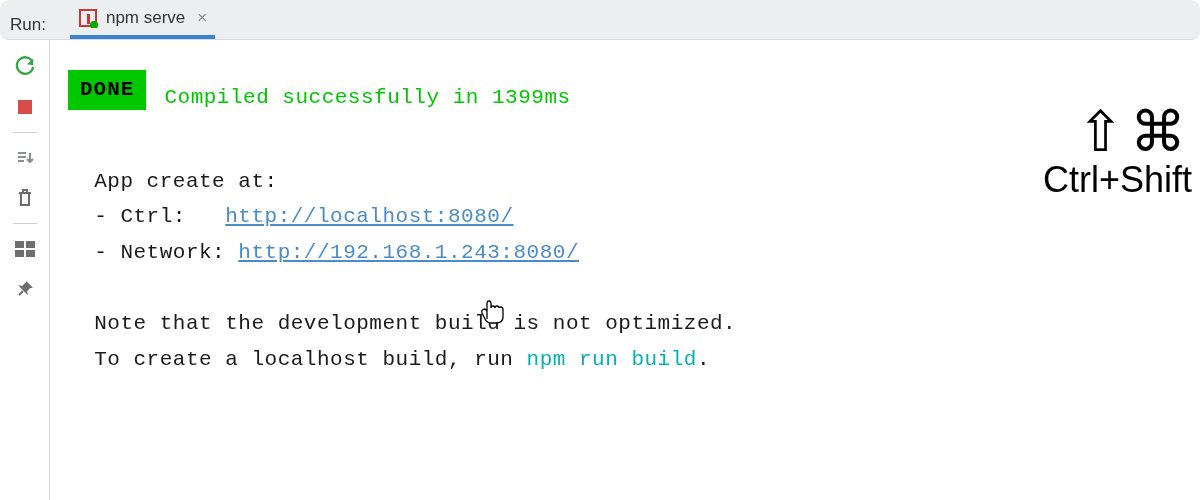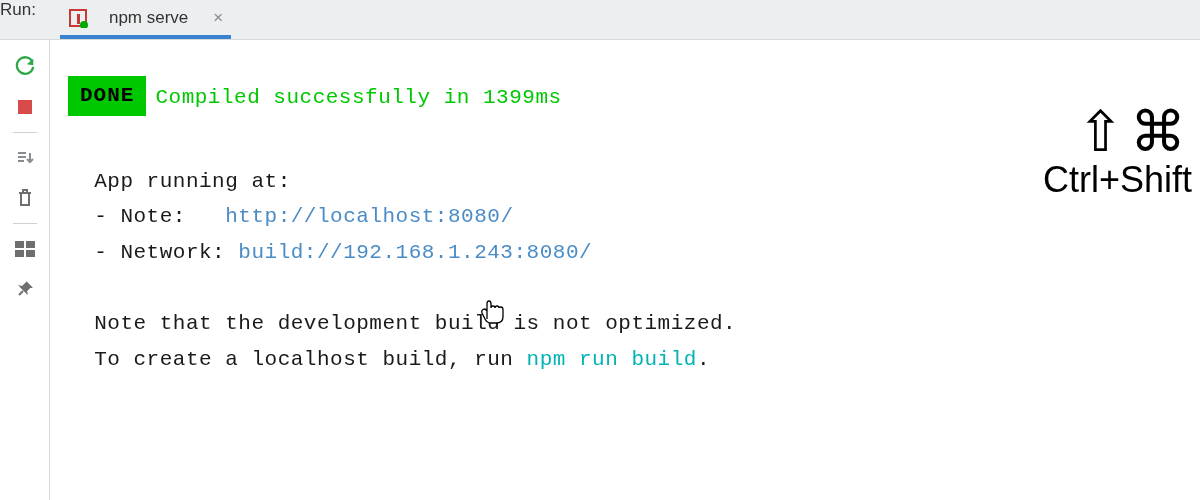--- a/index.html
+++ b/index.html
@@ -13,35 +13,37 @@
       width: 1200px;
       height: 500px;
       overflow: hidden;
       position: relative;
     }
     .header {
       height: 40px;
       background: #ebeff0;
       border-bottom: 1px solid #d9dadb;
       display: flex;
-      align-items: flex-start;
+      align-items: flex-end;
+      padding-left: 10px;
+      border-radius: 9px;
     }
     .run-label {
       font-size: 17px;
       color: #333;
       margin-right: 24px;
       padding-bottom: 4px;
     }
     .tab {
       display: flex;
       align-items: center;
       height: 100%;
       padding: 0 8px;
       border-bottom: 4px solid #3b83cf;
-      gap: 21px;
+      gap: 8px;
     }
     .tab-icon {
       width: 20px;
       height: 20px;
       position: relative;
     }
     .tab-icon svg {
       display: block;
     }
     .tab-title {
@@ -87,41 +89,42 @@
       padding: 24px 18px;
       font-family: "Menlo", "Consolas", "Courier New", monospace;
       font-size: 21px;
       line-height: 1.7;
       color: #1a1a1a;
       background: #fff;
       letter-spacing: 0.5px;
     }
     .done-line {
       display: flex;
-      align-items: flex-end;
-      gap: 9px;
+      align-items: center;
+      gap: 18px;
       margin-bottom: 48px;
     }
     .done-badge {
       background: #00c800;
       color: #000;
       font-weight: bold;
       padding: 2px 12px;
       font-family: inherit;
       letter-spacing: 1px;
     }
     .compiled-text {
       color: #00c800;
       margin-top: 16px;
     }
     .console-block {
       white-space: pre;
     }
     .url-link {
       color: #4b8cc6;
+      text-decoration: underline;
       cursor: pointer;
     }
     .cmd-highlight {
       color: #00b4b4;
       text-align: center;
     }
     .overlay {
       position: absolute;
       top: 100px;
       right: 0;
@@ -214,23 +217,23 @@
         <path d="M10 1 l7 7 l-3 0 l-3 3 l0 3 l-7 -7 l3 0 l3 -3 z" fill="#6e6e6e"></path>
       </svg>
     </div>
   </div>
 
   <div class="console">
     <div class="done-line">
       <span class="done-badge">DONE</span>
       <span class="compiled-text">Compiled successfully in 1399ms</span>
     </div>
-    <div class="console-block">  App running at:</div>
-    <div class="console-block"><span>  - Note:   </span><a class="url-link">http://localhost:8080/</a></div>
-    <div class="console-block"><span>  - Network: </span><a class="url-link">build://192.168.1.243:8080/</a></div>
+    <div class="console-block">  App create at:</div>
+    <div class="console-block"><span>  - Ctrl:   </span><a class="url-link">http://localhost:8080/</a></div>
+    <div class="console-block"><span>  - Network: </span><a class="url-link">http://192.168.1.243:8080/</a></div>
     <div class="console-block">&nbsp;</div>
     <div class="console-block">  Note that the development build is not optimized.</div>
     <div class="console-block"><span>  To create a localhost build, run </span><span class="cmd-highlight">npm run build</span><span>.</span></div>
   </div>
 </div>
 
 <div class="overlay">
   <div class="overlay-symbols">⇧⌘</div>
   <div class="overlay-text">Ctrl+Shift</div>
 </div>

